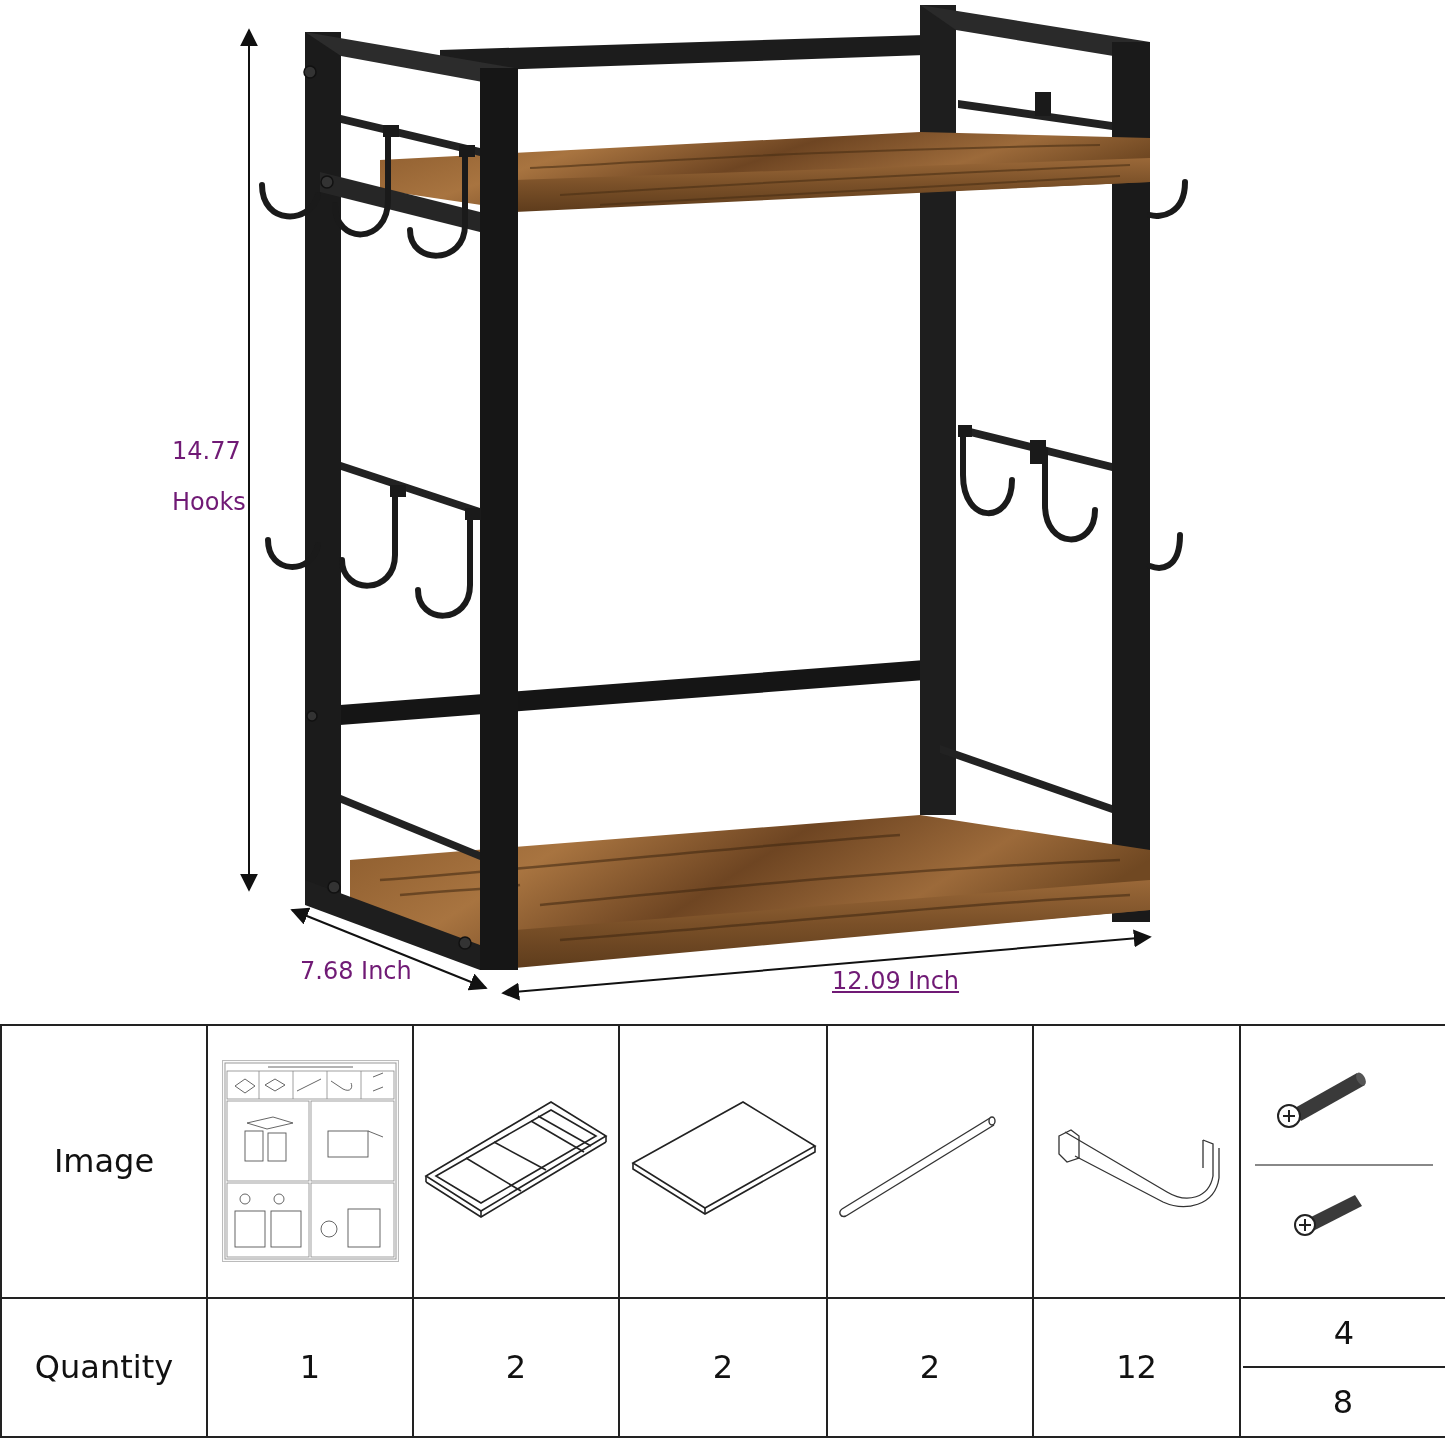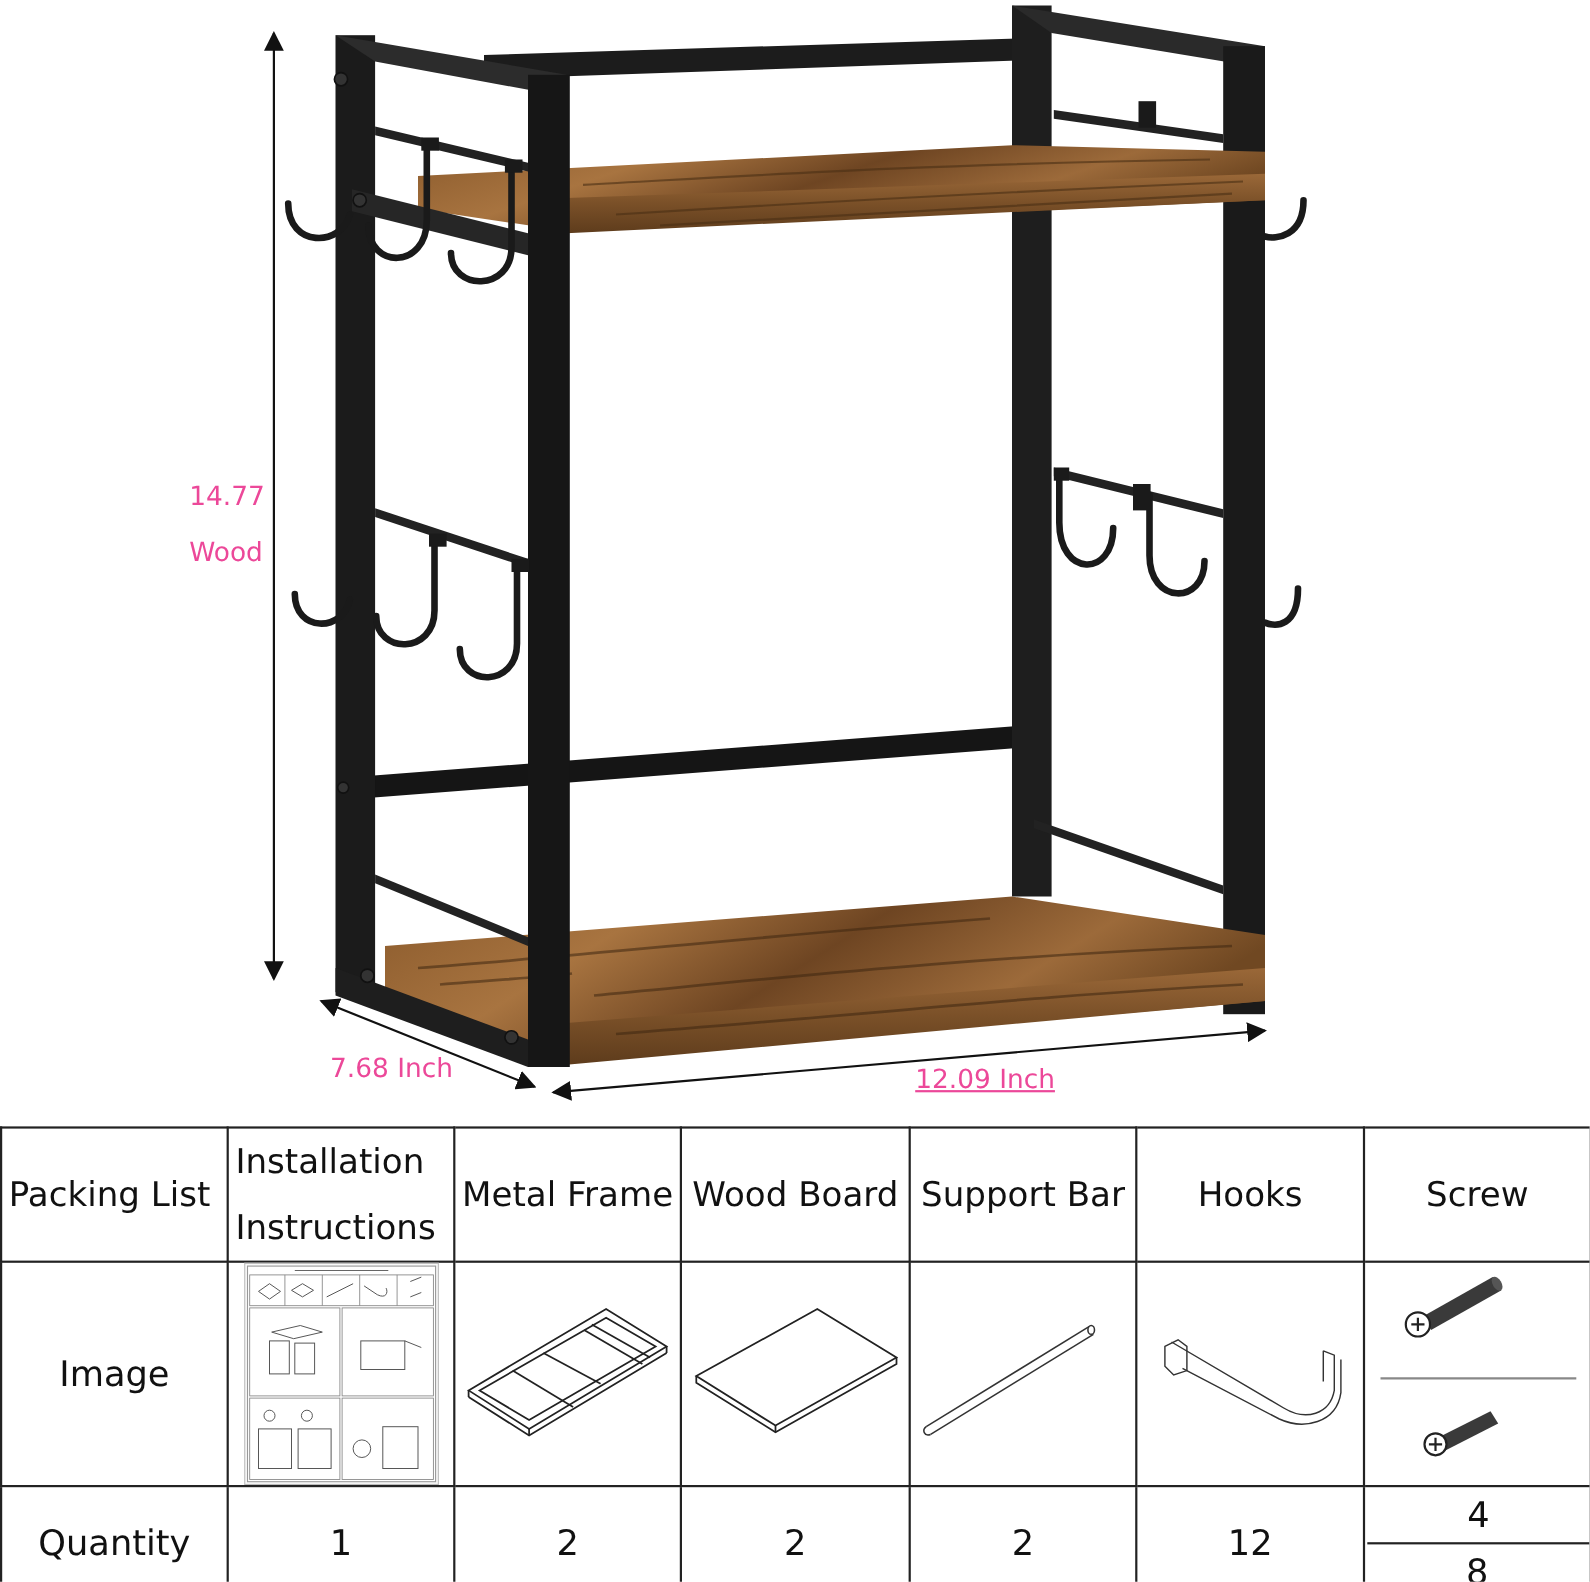--- a/index.html
+++ b/index.html
@@ -1,19 +1,19 @@
 <!DOCTYPE html>
 <html><head>
 <meta charset="utf-8">
 <style>
   html, body { margin:0; padding:0; background:#ffffff; }
   body { width:1445px; height:1438px; position:relative; overflow:hidden;
          font-family:"Liberation Sans", sans-serif; color:#111; }
   #product { position:absolute; left:0; top:0; width:1445px; height:1020px; }
-  .dim-label { position:absolute; font-family:"DejaVu Sans", sans-serif; font-size:24px; color:#ec4899; white-space:nowrap; }
+  .dim-label { position:absolute; font-family:"DejaVu Sans", sans-serif; font-size:24px; color:#701a75; white-space:nowrap; }
   #packing-table { position:absolute; left:0; top:1024px; width:1445px; height:414px; border-collapse:collapse; table-layout:fixed; }
   #packing-table td { border:2px solid #222; text-align:center; vertical-align:middle; padding:0;
                       font-family:"DejaVu Sans", sans-serif; font-size:32px; color:#111; }
   #packing-table td.hdr { font-size:31px; line-height:60px; }
   #packing-table td.hdr.first { text-align:left; padding-left:6px; }
   #packing-table tr.row-head { height:103px; }
   #packing-table tr.row-img { height:171px; }
   #packing-table tr.row-qty { height:104px; }
   .row-label { font-size:32px; }
   .qty-split { display:flex; flex-direction:column; height:100%; }
@@ -108,48 +108,36 @@
       <rect x="459" y="145" width="16" height="12"></rect>
       <rect x="390" y="485" width="16" height="12"></rect>
       <rect x="465" y="508" width="16" height="12"></rect>
       <rect x="958" y="425" width="14" height="12"></rect>
       <rect x="1030" y="440" width="16" height="24"></rect>
       <rect x="1035" y="92" width="16" height="24"></rect>
     </g>
   </svg>
 
   <div class="dim-label" style="left:172px;top:437px;">14.77</div>
-  <div class="dim-label" style="left:172px;top:488px;">Wood</div>
+  <div class="dim-label" style="left:172px;top:488px;">Hooks</div>
   <div class="dim-label" style="left:300px;top:957px;">7.68 Inch</div>
   <div class="dim-label" style="left:832px;top:967px;text-decoration:underline;">12.09 Inch</div>
 </div>
 
 <table id="packing-table">
   <colgroup>
     <col style="width:206px">
       <col style="width:206px">
       <col style="width:206px">
     <col style="width:208px">
       <col style="width:206px">
       <col style="width:207px">
       <col style="width:206px">
   </colgroup>
   <tbody>
-      <tr class="row-head">
-    <td class="hdr first">Packing List</td>
-    <td class="hdr" style="text-align:left;padding-left:6px;">
-      <div>Installation</div>
-      <div>Instructions</div>
-    </td>
-    <td class="hdr">Metal Frame</td>
-    <td class="hdr">Wood Board</td>
-    <td class="hdr">Support Bar</td>
-    <td class="hdr">Hooks</td>
-    <td class="hdr">Screw</td>
-  </tr>
 
   <tr class="row-img">
     <td class="row-label">Image</td>
     <td>
       <div class="manual-thumb">
         <svg width="175" height="200" viewBox="0 0 175 200">
           <rect x="2" y="2" width="171" height="196" fill="#fff" stroke="#999"></rect>
           <line x1="45" y1="6" x2="130" y2="6" stroke="#666"></line>
           <g stroke="#888" fill="none" stroke-width="0.8">
             <rect x="4" y="10" width="167" height="28"></rect>

